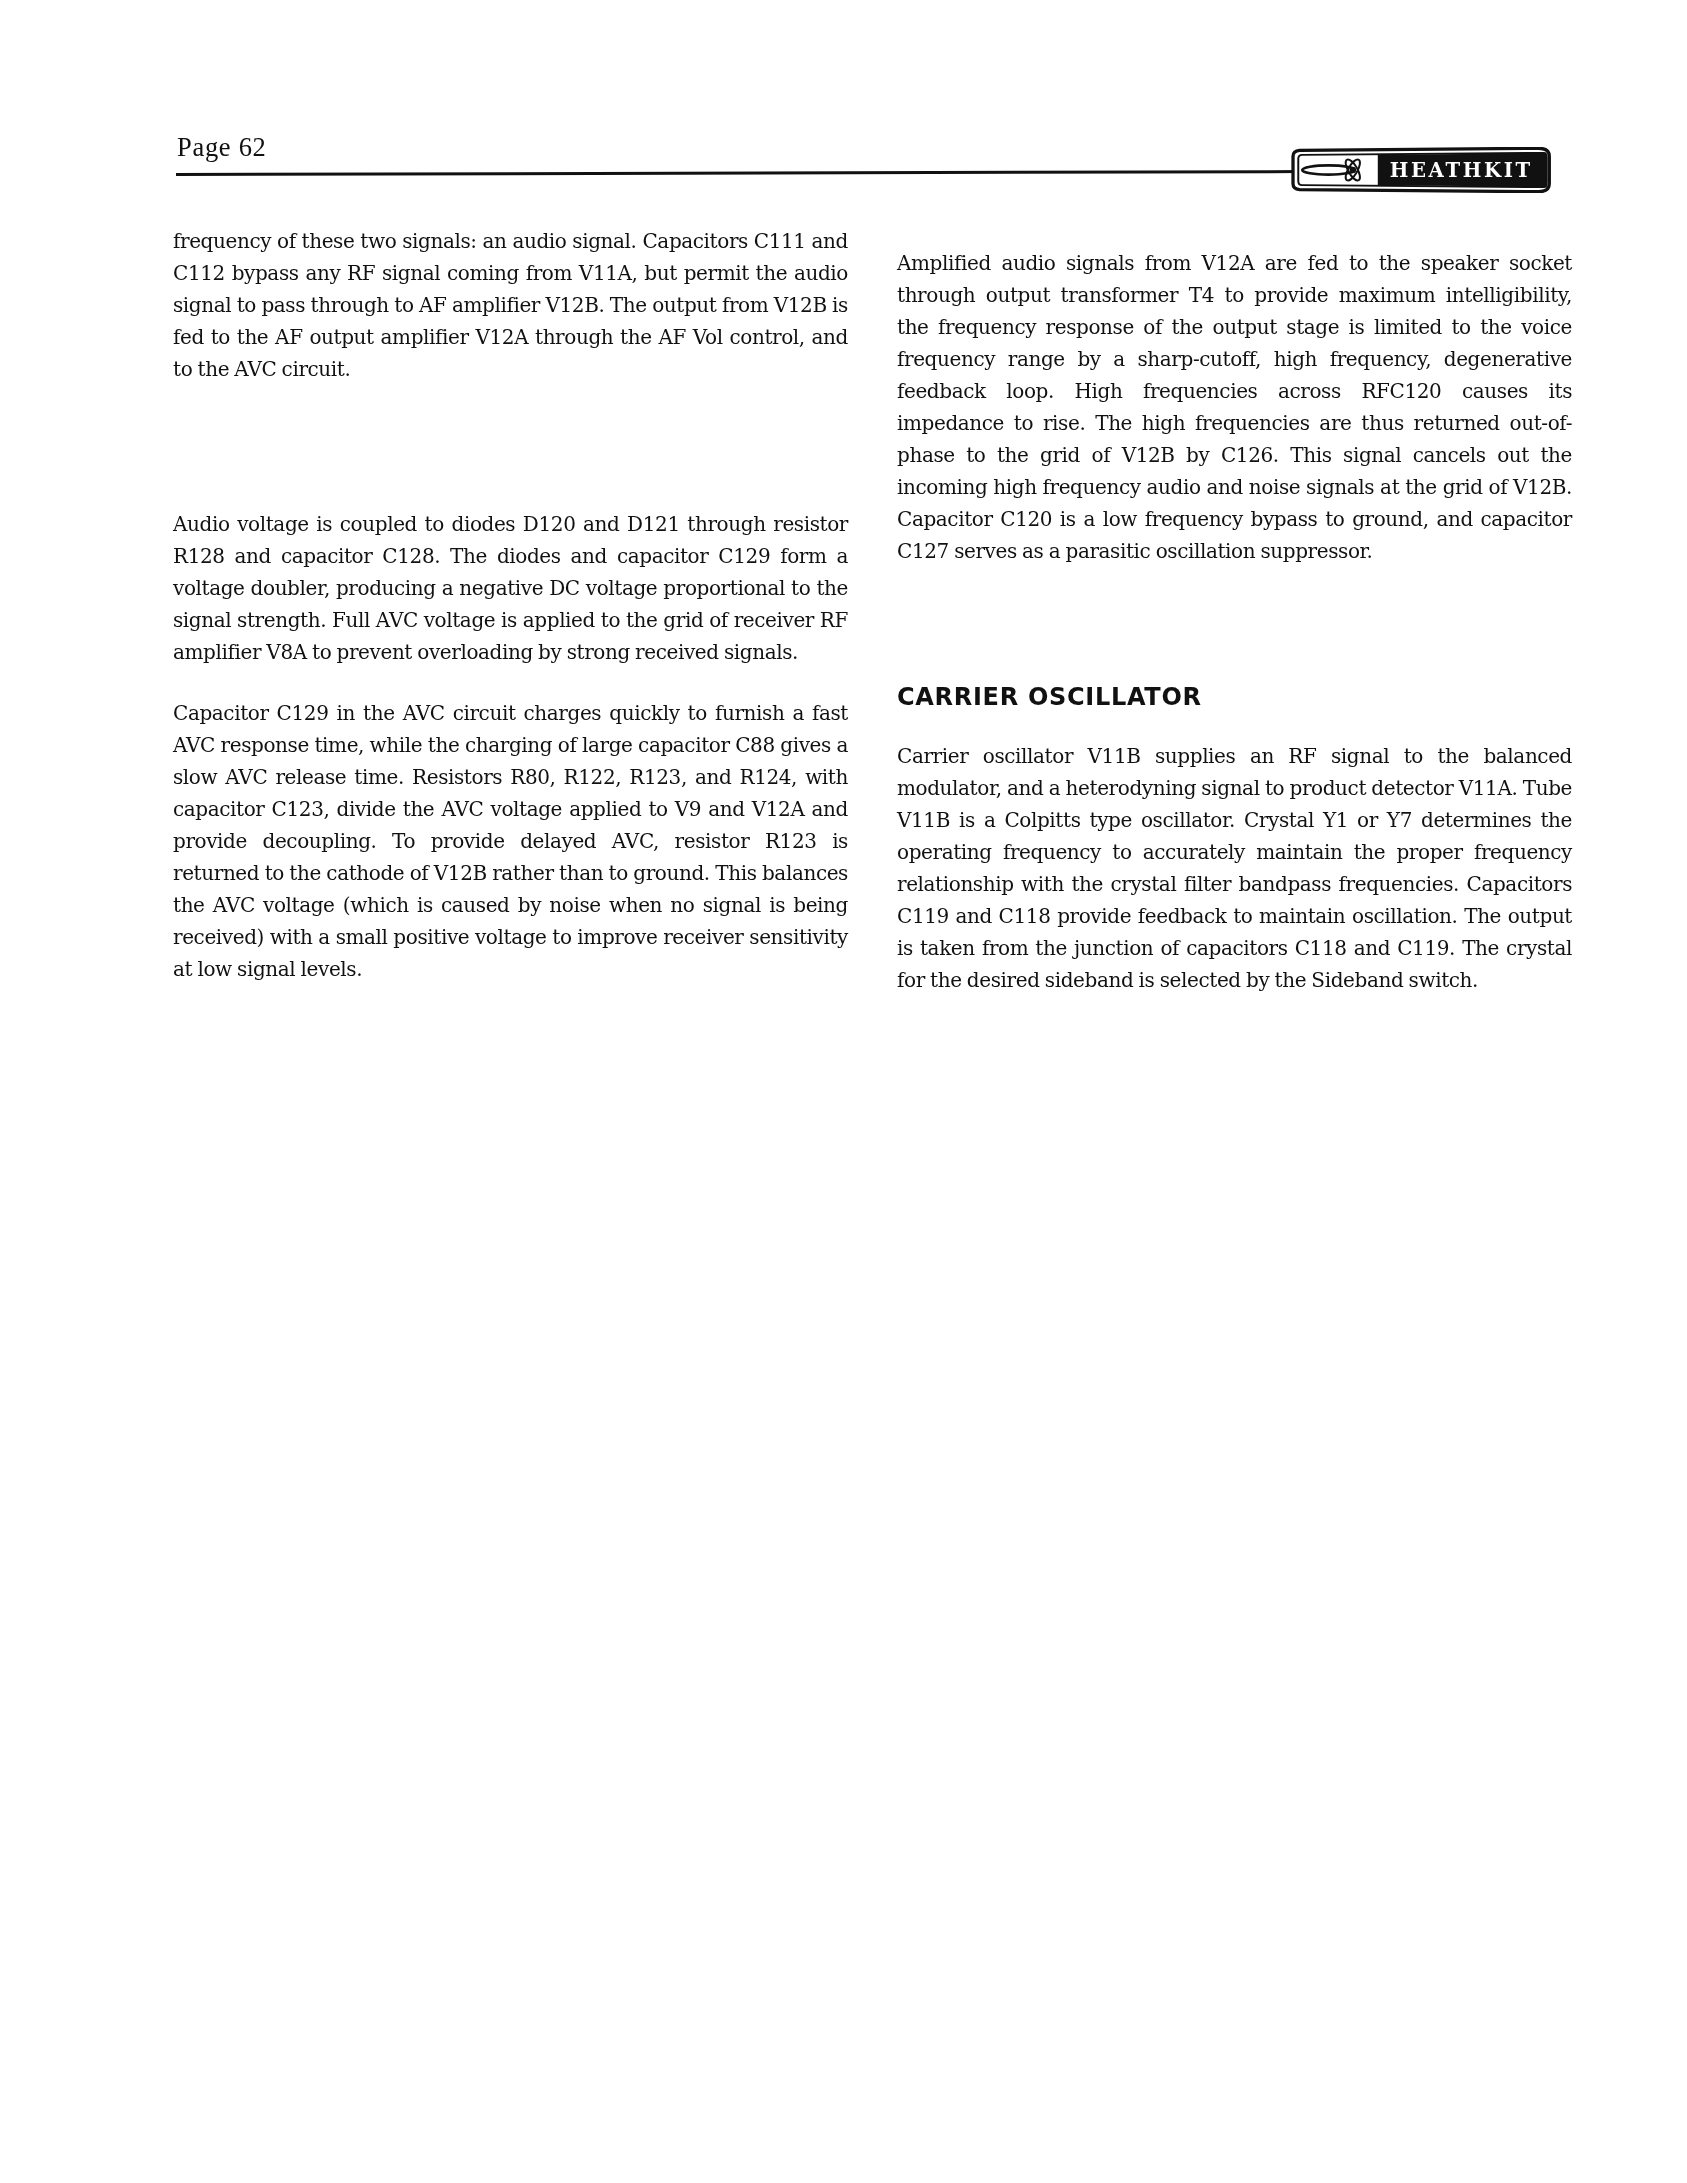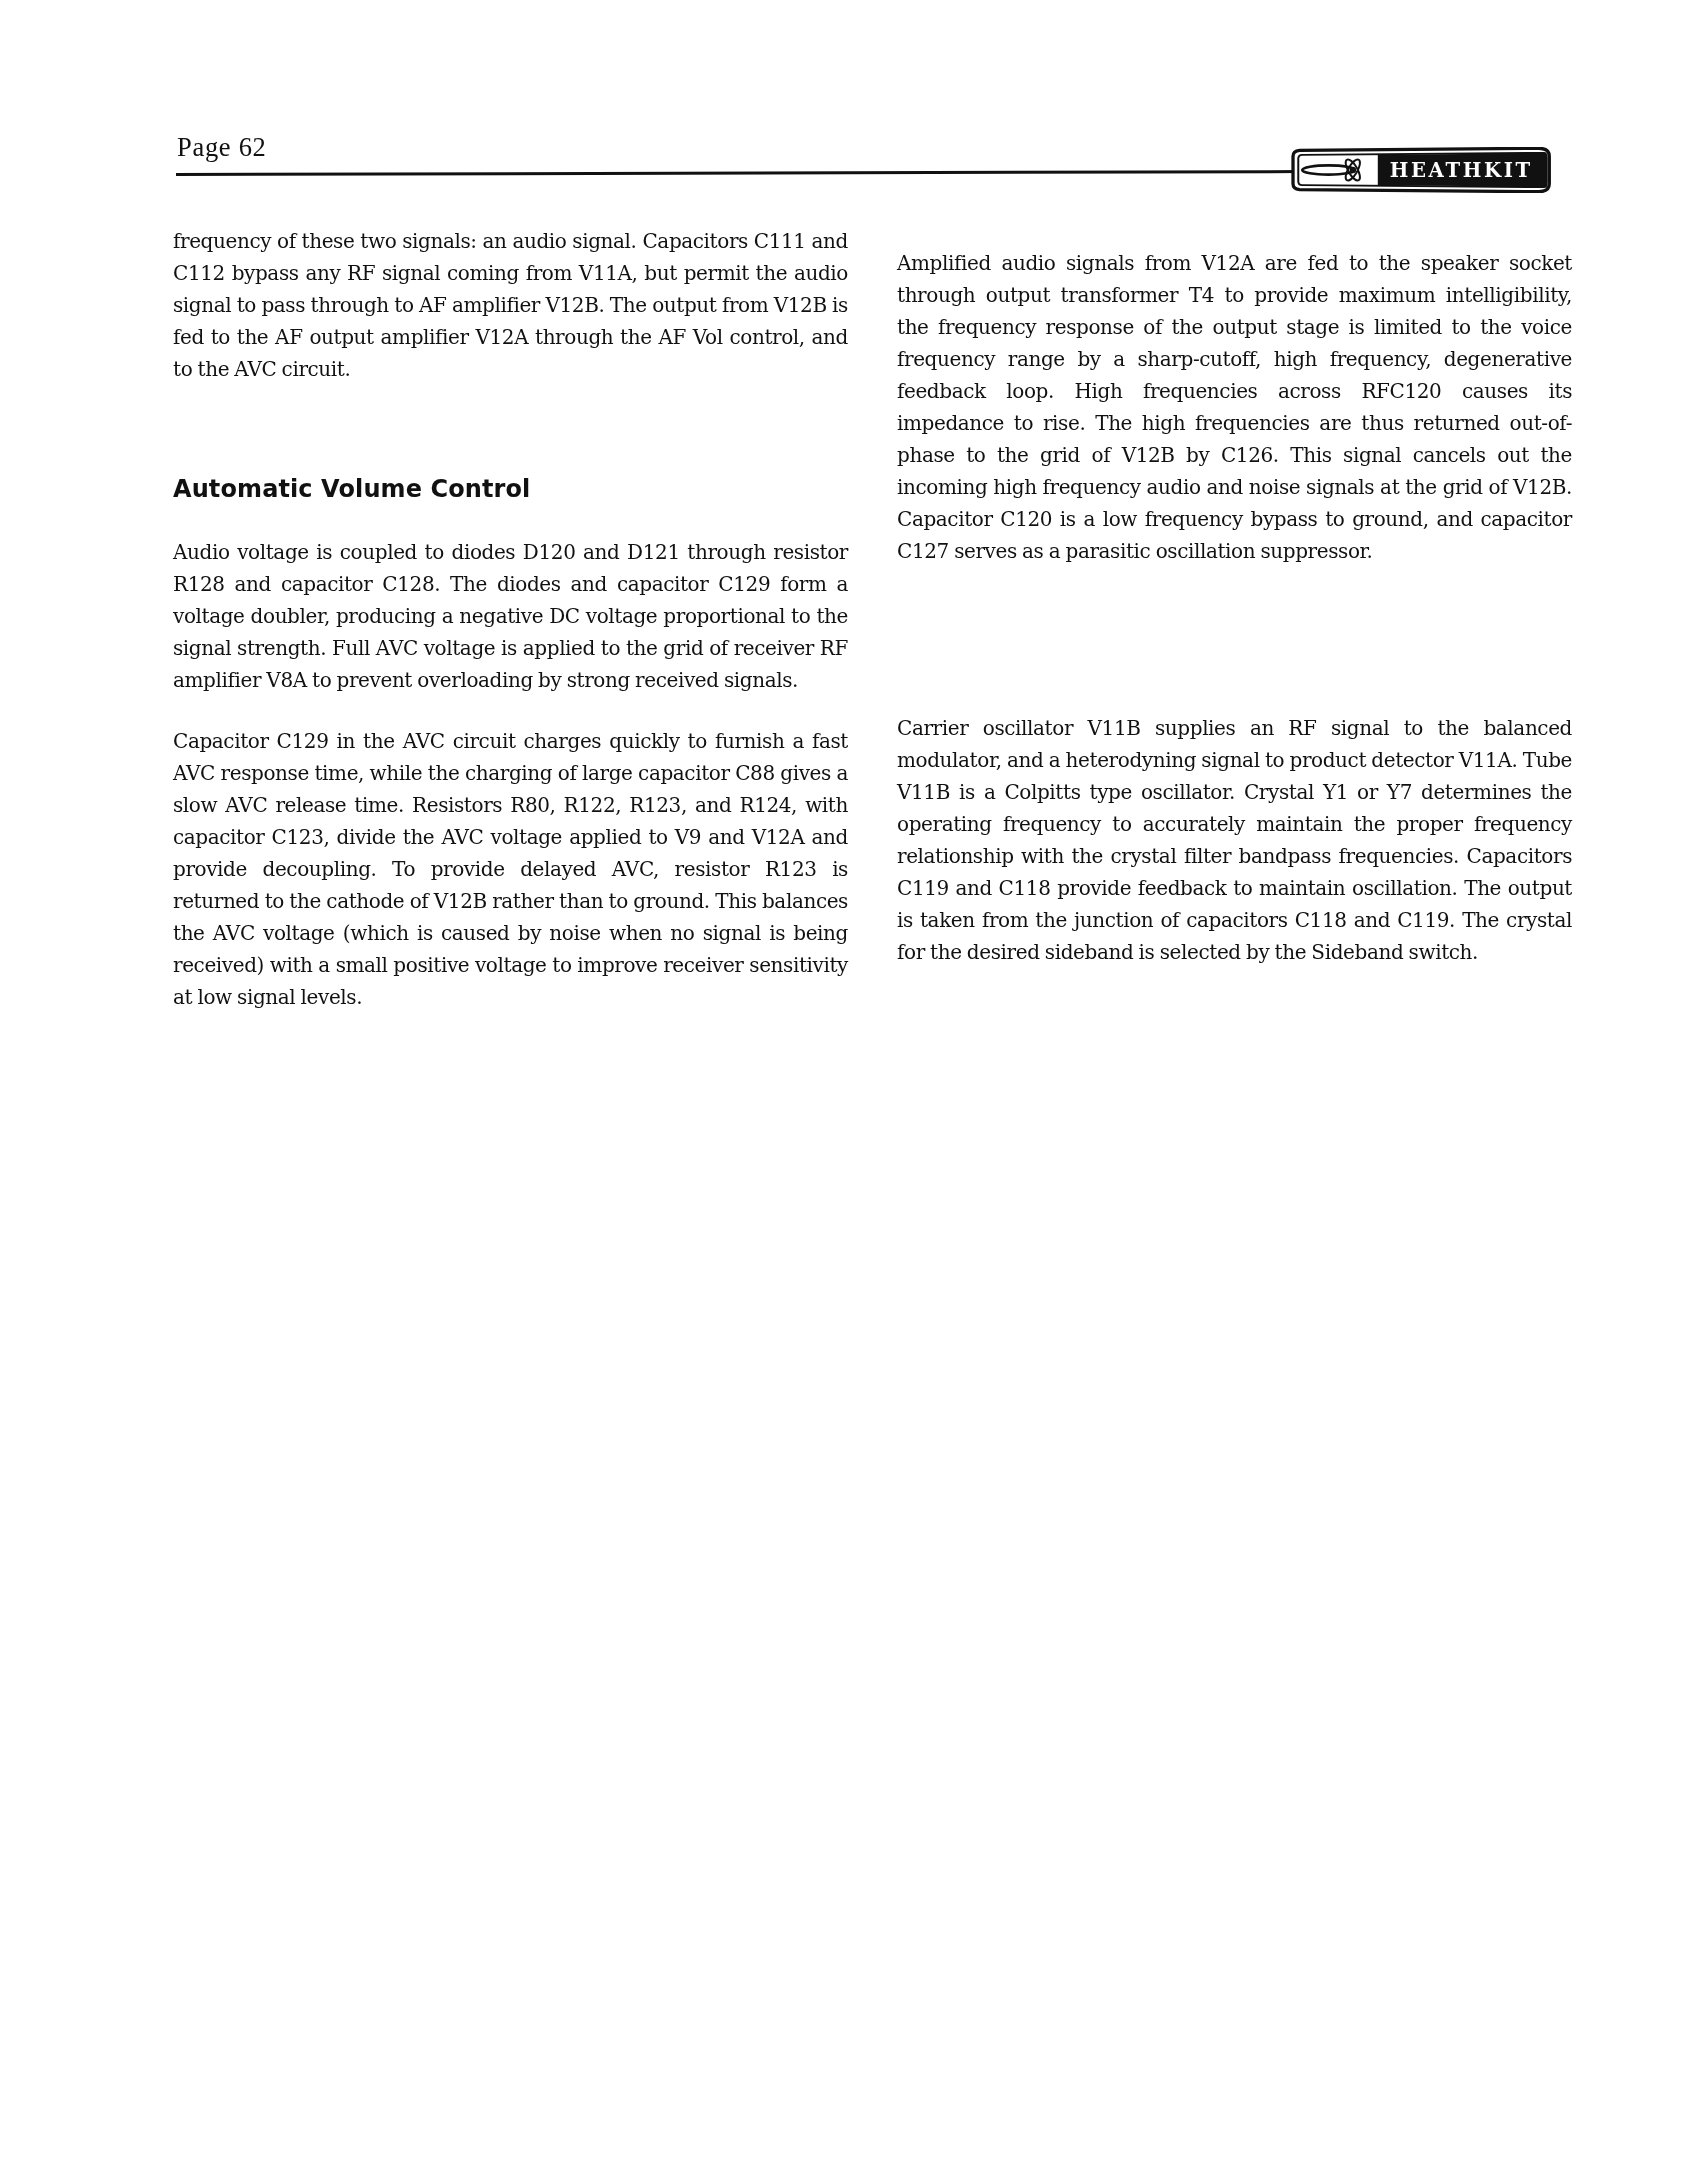--- a/index.html
+++ b/index.html
@@ -80,28 +80,28 @@
       </g>
       <text x="262" y="45" text-anchor="middle" fill="#fff" font-family="DejaVu Serif, serif" font-weight="bold" font-size="30" letter-spacing="4">HEATHKIT</text>
     </svg>
   </div>
 </div>
 
 <div class="column col-left">
   <p class="para">frequency of these two signals: an audio signal. Capacitors C111 and C112 bypass any RF signal coming from V11A, but permit the audio signal to pass through to AF amplifier V12B. The output from V12B is fed to the AF output amplifier V12A through the AF Vol control, and to the AVC circuit.</p>
 
   <div style="height: 90px;"></div>
-  <h2 class="heading">Automatic Volume Control</h2>
   <div style="height: 33px;"></div>
   <p class="para">Audio voltage is coupled to diodes D120 and D121 through resistor R128 and capacitor C128. The diodes and capacitor C129 form a voltage doubler, producing a negative DC voltage proportional to the signal strength. Full AVC voltage is applied to the grid of receiver RF amplifier V8A to prevent overloading by strong received signals.</p>
   <div style="height: 29px;"></div>
   <p class="para">Capacitor C129 in the AVC circuit charges quickly to furnish a fast AVC response time, while the charging of large capacitor C88 gives a slow AVC release time. Resistors R80, R122, R123, and R124, with capacitor C123, divide the AVC voltage applied to V9 and V12A and provide decoupling. To provide delayed AVC, resistor R123 is returned to the cathode of V12B rather than to ground. This balances the AVC voltage (which is caused by noise when no signal is being received) with a small positive voltage to improve receiver sensitivity at low signal levels.</p>
 </div>
 
 <div class="column col-right">
   <div style="height: 30px;"></div>
   <p class="para">Amplified audio signals from V12A are fed to the speaker socket through output transformer T4 to provide maximum intelligibility, the frequency response of the output stage is limited to the voice frequency range by a sharp-cutoff, high frequency, degenerative feedback loop. High frequencies across RFC120 causes its impedance to rise. The high frequencies are thus returned out-of-phase to the grid of V12B by C126. This signal cancels out the incoming high frequency audio and noise signals at the grid of V12B. Capacitor C120 is a low frequency bypass to ground, and capacitor C127 serves as a parasitic oscillation suppressor.</p>
 
   <div style="height: 116px;"></div>
+  <h2 class="heading heading-caps">CARRIER OSCILLATOR</h2>
   <div style="height: 29px;"></div>
   <p class="para">Carrier oscillator V11B supplies an RF signal to the balanced modulator, and a heterodyning signal to product detector V11A. Tube V11B is a Colpitts type oscillator. Crystal Y1 or Y7 determines the operating frequency to accurately maintain the proper frequency relationship with the crystal filter bandpass frequencies. Capacitors C119 and C118 provide feedback to maintain oscillation. The output is taken from the junction of capacitors C118 and C119. The crystal for the desired sideband is selected by the Sideband switch.</p>
 </div>
 
 
 </body></html>

